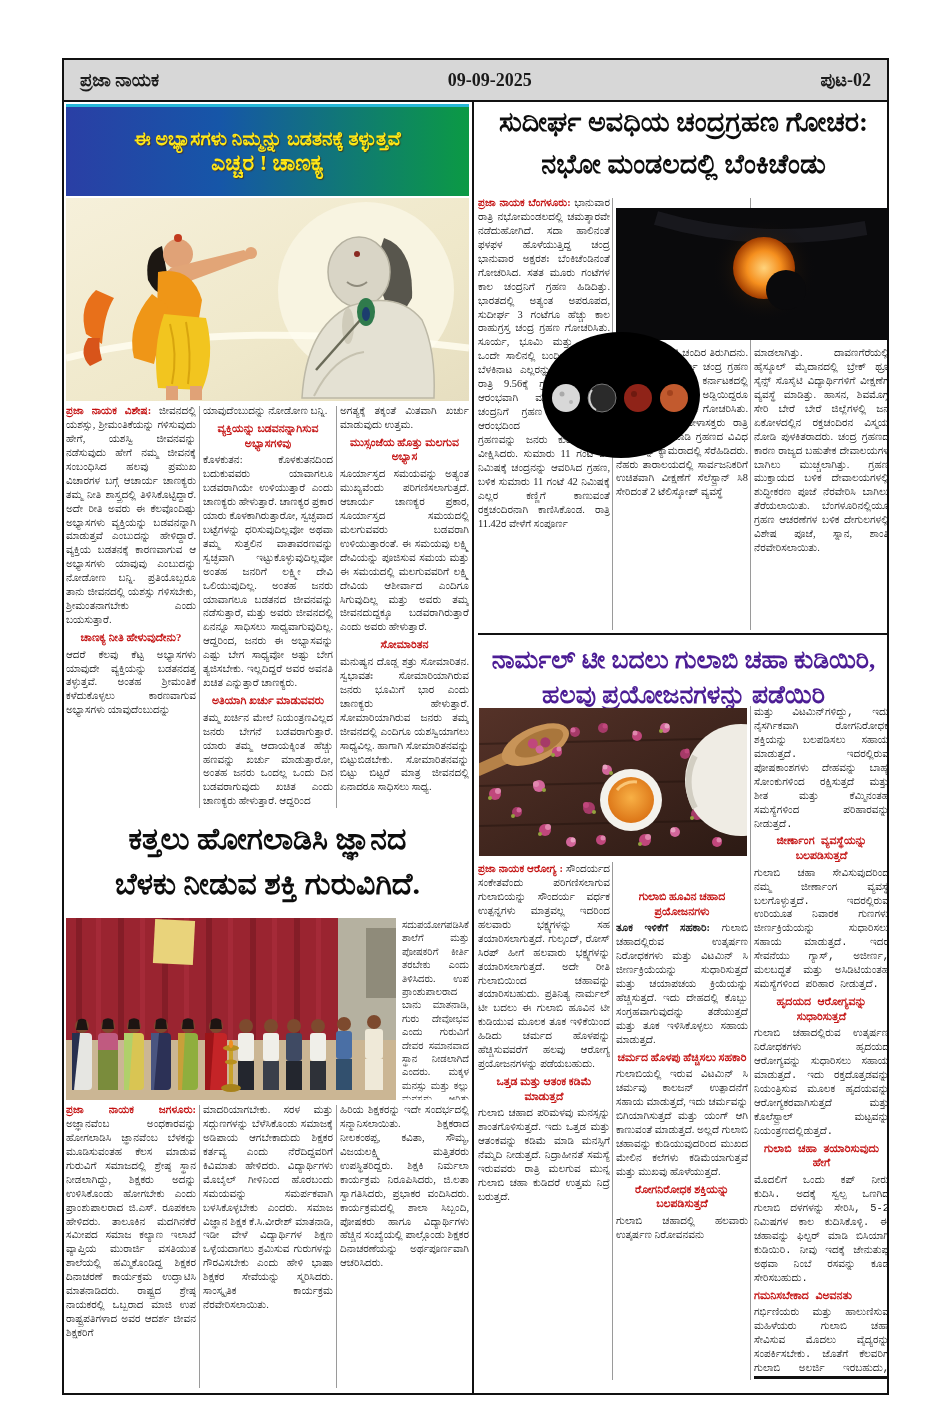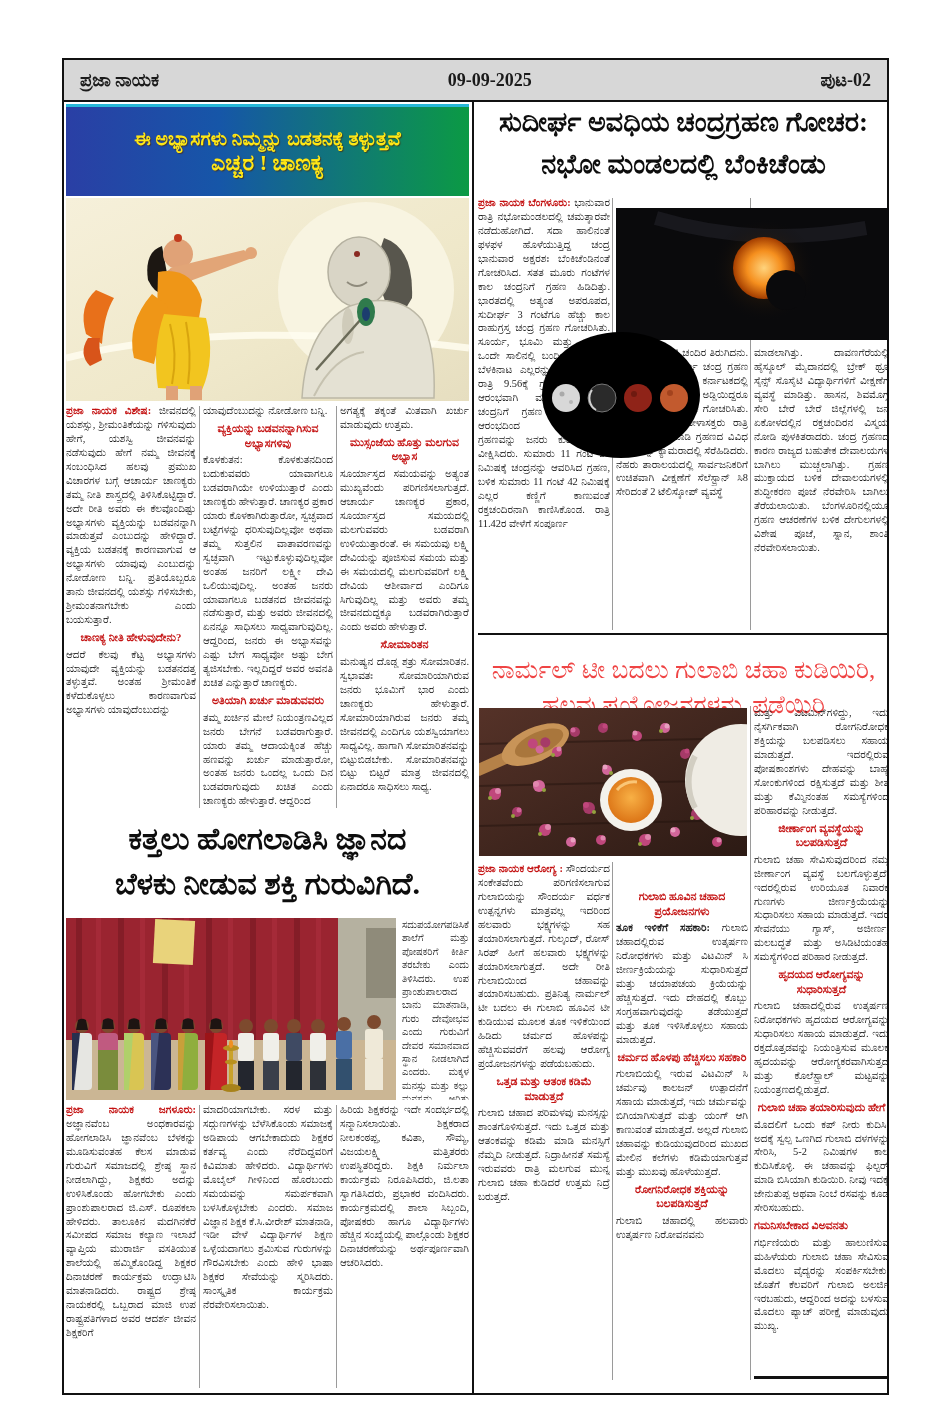--- a/index.html
+++ b/index.html
@@ -14,21 +14,21 @@
   .hrule{position:absolute;background:#111;}
 
   .banner{position:absolute;left:66px;top:104px;width:403px;height:92px;box-sizing:border-box;
           background:linear-gradient(90deg,#2a3fa5 0%,#1656a8 38%,#0b9a44 100%);
           border-top:3px solid #28b8d8;display:flex;flex-direction:column;justify-content:center;
           align-items:center;text-align:center;}
   .banner .l1{color:#ffe715;font-weight:bold;font-size:19px;text-shadow:1px 1px 1px rgba(80,40,0,.65);}
   .banner .l2{color:#ffe715;font-weight:bold;font-size:22px;text-shadow:1px 1px 1px rgba(80,40,0,.65);}
 
   .headline-black{position:absolute;text-align:center;font-weight:bold;color:#0d0d0d;line-height:1.5;}
-  .headline-blue{position:absolute;text-align:center;font-weight:normal;color:#ef4444;line-height:1.4;margin-top:10px;}
+  .headline-blue{position:absolute;text-align:center;font-weight:bold;color:#4c1d95;line-height:1.4;}
 
   .col{position:absolute;overflow:hidden;font-size:10.4px;line-height:1.34;text-align:justify;}
   .col p{margin:0 0 3px 0;}
   .byline{color:#c41212;font-weight:bold;}
   .subhead{color:#c41212;font-weight:bold;text-align:center;font-size:10.9px;margin:3px 0;}
   .subhead.left{text-align:left;}
   .boldlead{font-weight:bold;}
 
   .imgbox{position:absolute;overflow:hidden;}
   .endrule{position:absolute;background:#111;}
@@ -439,21 +439,21 @@
   <div class="col" style="left:616px;top:886px;width:132px;height:520px;">
     <div class="subhead">ಗುಲಾಬಿ ಹೂವಿನ ಚಹಾದ ಪ್ರಯೋಜನಗಳು</div>
     <p><span class="boldlead">ತೂಕ ಇಳಿಕೆಗೆ ಸಹಕಾರಿ:</span>
        <span>ಗುಲಾಬಿ ಚಹಾದಲ್ಲಿರುವ ಉತ್ಕರ್ಷಣ ನಿರೋಧಕಗಳು ಮತ್ತು ವಿಟಮಿನ್ ಸಿ ಜೀರ್ಣಕ್ರಿಯೆಯನ್ನು ಸುಧಾರಿಸುತ್ತದೆ ಮತ್ತು ಚಯಾಪಚಯ ಕ್ರಿಯೆಯನ್ನು ಹೆಚ್ಚಿಸುತ್ತದೆ. ಇದು ದೇಹದಲ್ಲಿ ಕೊಬ್ಬು ಸಂಗ್ರಹವಾಗುವುದನ್ನು ತಡೆಯುತ್ತದೆ ಮತ್ತು ತೂಕ ಇಳಿಸಿಕೊಳ್ಳಲು ಸಹಾಯ ಮಾಡುತ್ತದೆ.</span></p>
     <div class="subhead">ಚರ್ಮದ ಹೊಳಪು ಹೆಚ್ಚಿಸಲು ಸಹಕಾರಿ</div>
     <p>ಗುಲಾಬಿಯಲ್ಲಿ ಇರುವ ವಿಟಮಿನ್ ಸಿ ಚರ್ಮವು ಕಾಲಜನ್ ಉತ್ಪಾದನೆಗೆ ಸಹಾಯ ಮಾಡುತ್ತದೆ, ಇದು ಚರ್ಮವನ್ನು ಬಿಗಿಯಾಗಿಸುತ್ತದೆ ಮತ್ತು ಯಂಗ್ ಆಗಿ ಕಾಣುವಂತೆ ಮಾಡುತ್ತದೆ. ಅಲ್ಲದೆ ಗುಲಾಬಿ ಚಹಾವನ್ನು ಕುಡಿಯುವುದರಿಂದ ಮುಖದ ಮೇಲಿನ ಕಲೆಗಳು ಕಡಿಮೆಯಾಗುತ್ತವೆ ಮತ್ತು ಮುಖವು ಹೊಳೆಯುತ್ತದೆ.</p>
     <div class="subhead">ರೋಗನಿರೋಧಕ ಶಕ್ತಿಯನ್ನು ಬಲಪಡಿಸುತ್ತದೆ</div>
     <p>ಗುಲಾಬಿ ಚಹಾದಲ್ಲಿ ಹಲವಾರು ಉತ್ಕರ್ಷಣ ನಿರೋವನವನು</p>
   </div>
   <div class="colrule" style="left:750px;top:706px;height:674px;"></div>
-  <div class="col" style="left:754px;top:706px;width:135px;height:668px;">
+  <div class="col" style="left:754px;top:706px;width:135px;height:668px;font-family:Liberation Mono, monospace;">
     <p>ಮತ್ತು ವಿಟಮಿನ್‌ಗಳಿದ್ದು, ಇದು ನೈಸರ್ಗಿಕವಾಗಿ ರೋಗನಿರೋಧಕ ಶಕ್ತಿಯನ್ನು ಬಲಪಡಿಸಲು ಸಹಾಯ ಮಾಡುತ್ತದೆ. ಇದರಲ್ಲಿರುವ ಪೋಷಕಾಂಶಗಳು ದೇಹವನ್ನು ಬಾಹ್ಯ ಸೋಂಕುಗಳಿಂದ ರಕ್ಷಿಸುತ್ತದೆ ಮತ್ತು ಶೀತ ಮತ್ತು ಕೆಮ್ಮಿನಂತಹ ಸಮಸ್ಯೆಗಳಿಂದ ಪರಿಹಾರವನ್ನು ನೀಡುತ್ತದೆ.</p>
     <div class="subhead">ಜೀರ್ಣಾಂಗ ವ್ಯವಸ್ಥೆಯನ್ನು ಬಲಪಡಿಸುತ್ತದೆ</div>
     <p>ಗುಲಾಬಿ ಚಹಾ ಸೇವಿಸುವುದರಿಂದ ನಮ್ಮ ಜೀರ್ಣಾಂಗ ವ್ಯವಸ್ಥೆ ಬಲಗೊಳ್ಳುತ್ತದೆ. ಇದರಲ್ಲಿರುವ ಉರಿಯೂತ ನಿವಾರಕ ಗುಣಗಳು ಜೀರ್ಣಕ್ರಿಯೆಯನ್ನು ಸುಧಾರಿಸಲು ಸಹಾಯ ಮಾಡುತ್ತದೆ. ಇದರ ಸೇವನೆಯು ಗ್ಯಾಸ್, ಅಜೀರ್ಣ, ಮಲಬದ್ಧತೆ ಮತ್ತು ಅಸಿಡಿಟಿಯಂತಹ ಸಮಸ್ಯೆಗಳಿಂದ ಪರಿಹಾರ ನೀಡುತ್ತದೆ.</p>
     <div class="subhead">ಹೃದಯದ ಆರೋಗ್ಯವನ್ನು ಸುಧಾರಿಸುತ್ತದೆ</div>
     <p>ಗುಲಾಬಿ ಚಹಾದಲ್ಲಿರುವ ಉತ್ಕರ್ಷಣ ನಿರೋಧಕಗಳು ಹೃದಯದ ಆರೋಗ್ಯವನ್ನು ಸುಧಾರಿಸಲು ಸಹಾಯ ಮಾಡುತ್ತದೆ. ಇದು ರಕ್ತದೊತ್ತಡವನ್ನು ನಿಯಂತ್ರಿಸುವ ಮೂಲಕ ಹೃದಯವನ್ನು ಆರೋಗ್ಯಕರವಾಗಿಸುತ್ತದೆ ಮತ್ತು ಕೊಲೆಸ್ಟ್ರಾಲ್ ಮಟ್ಟವನ್ನು ನಿಯಂತ್ರಣದಲ್ಲಿಡುತ್ತದೆ.</p>
     <div class="subhead">ಗುಲಾಬಿ ಚಹಾ ತಯಾರಿಸುವುದು ಹೇಗೆ</div>
     <p>ಮೊದಲಿಗೆ ಒಂದು ಕಪ್ ನೀರು ಕುದಿಸಿ. ಅದಕ್ಕೆ ಸ್ವಲ್ಪ ಒಣಗಿದ ಗುಲಾಬಿ ದಳಗಳನ್ನು ಸೇರಿಸಿ, 5-2 ನಿಮಿಷಗಳ ಕಾಲ ಕುದಿಸಿಕೊಳ್ಳಿ. ಈ ಚಹಾವನ್ನು ಫಿಲ್ಟರ್ ಮಾಡಿ ಬಿಸಿಯಾಗಿ ಕುಡಿಯಿರಿ. ನೀವು ಇದಕ್ಕೆ ಜೇನುತುಪ್ಪ ಅಥವಾ ನಿಂಬೆ ರಸವನ್ನು ಕೂಡ ಸೇರಿಸಬಹುದು.</p>
     <div class="subhead left">ಗಮನಿಸಬೇಕಾದ ವಿಅವನತು</div>
     <p>ಗರ್ಭಿಣಿಯರು ಮತ್ತು ಹಾಲುಣಿಸುವ ಮಹಿಳೆಯರು ಗುಲಾಬಿ ಚಹಾ ಸೇವಿಸುವ ಮೊದಲು ವೈದ್ಯರನ್ನು ಸಂಪರ್ಕಿಸಬೇಕು. ಜೊತೆಗೆ ಕೆಲವರಿಗೆ ಗುಲಾಬಿ ಅಲರ್ಜಿ ಇರಬಹುದು, ಆದ್ದರಿಂದ ಅದನ್ನು ಬಳಸುವ ಮೊದಲು ಪ್ಯಾಚ್ ಪರೀಕ್ಷೆ ಮಾಡುವುದು ಮುಖ್ಯ.</p>
   </div>

